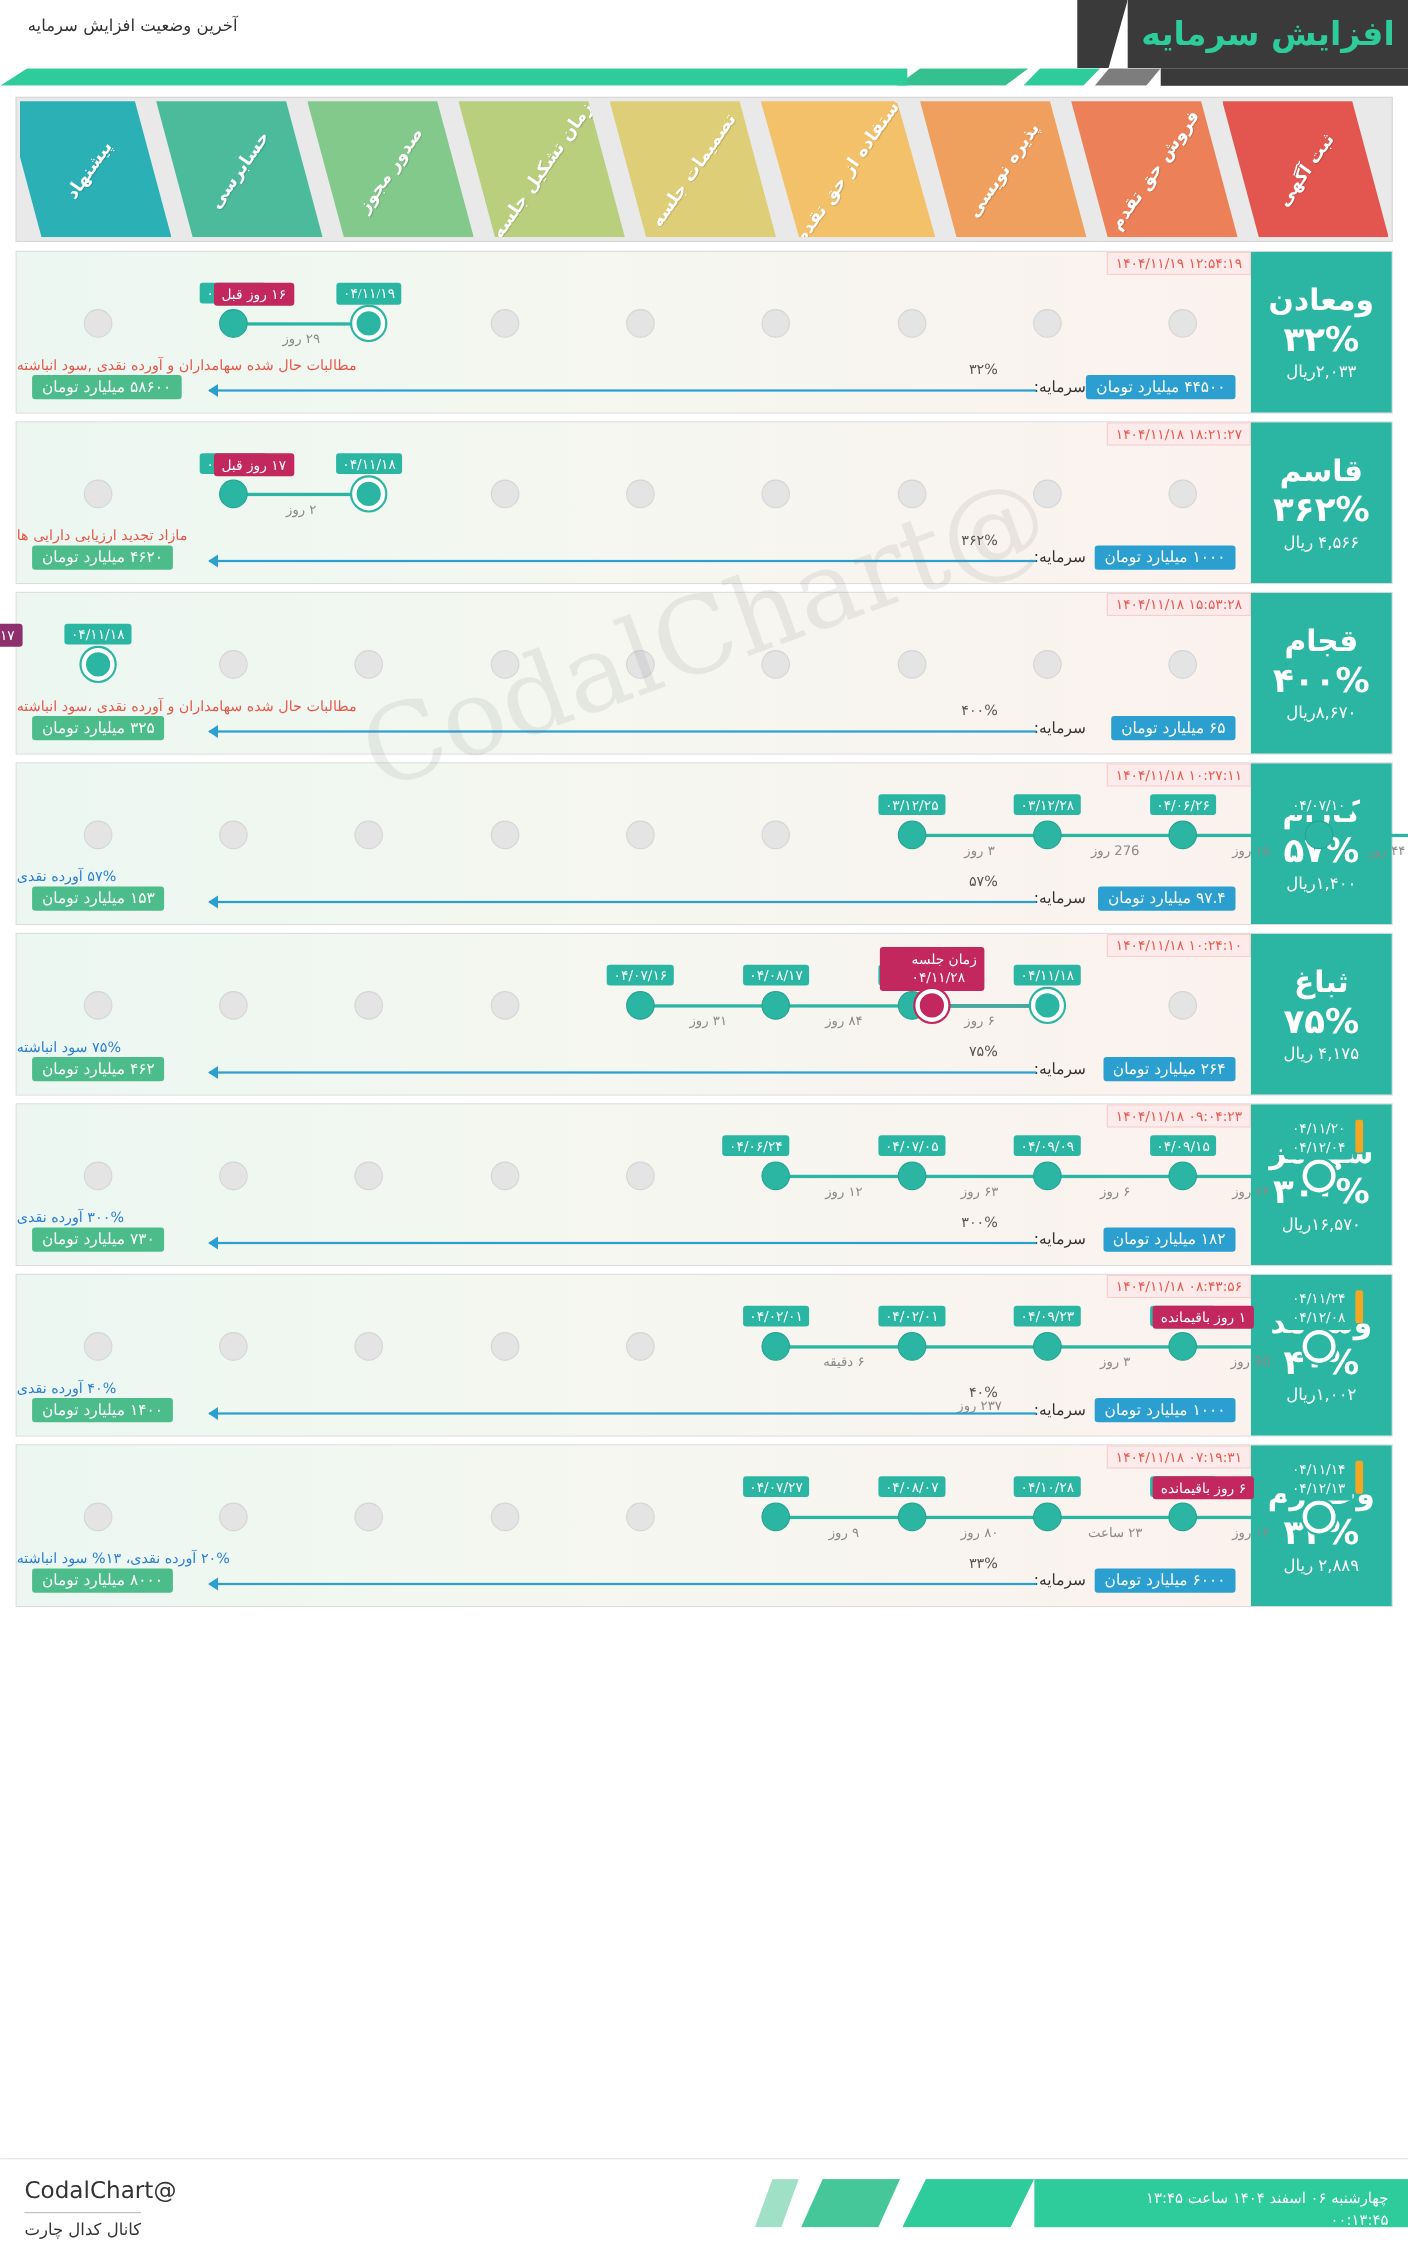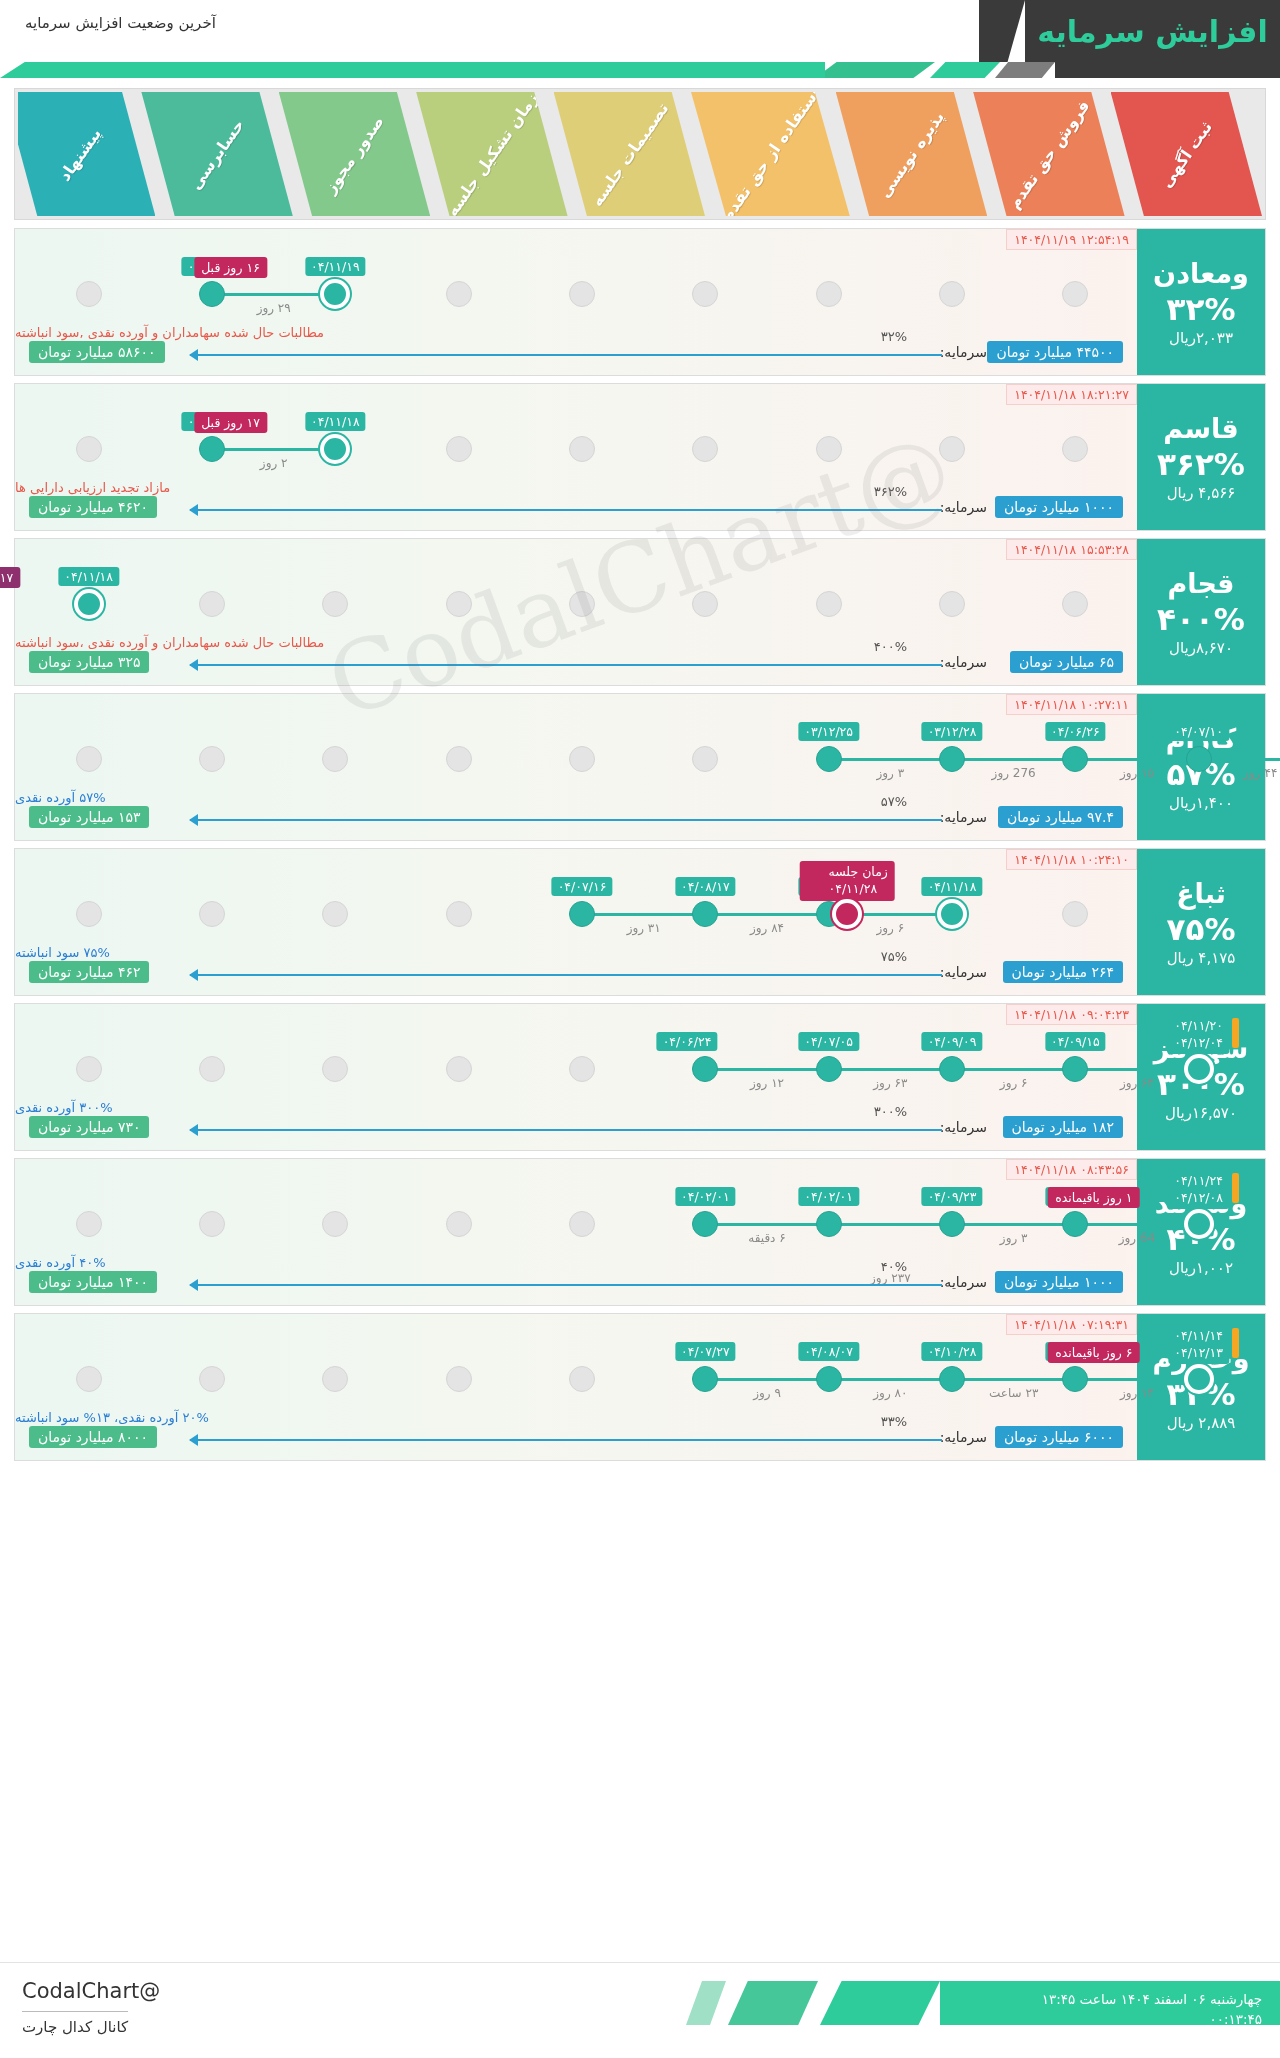--- a/index.html
+++ b/index.html
@@ -266,21 +266,21 @@
           <div class="dot" style="right: 48.6667px;"></div>
           <div class="dot" style="right: 172px;"></div>
           <div class="dot" style="right: 295.333px;"></div>
           <div class="dot" style="right: 418.667px;"></div>
           <div class="dot" style="right: 542px;"></div>
           <div class="dot" style="right: 665.333px;"></div>
           <div class="dot" style="right: 1035.33px;"></div>
           <div class="dot done" style="right: 912px;"></div>
           <div class="date-chip" style="right: 925px; top: -24px;">۰۴/۱۰/۲۰</div>
           <div class="dot current" style="right: 786.667px;"></div>
-          <div class="date-chip" style="right: 801.667px; top: -24px;">۰۴/۱۱/۱۹</div>
+          <div class="date-chip" style="right: 801.667px; top: -24px; font-family: Liberation Serif, serif;">۰۴/۱۱/۱۹</div>
           <div class="badge-left" style="right: 906.5px; top: -24px;">۱۶ روز قبل</div>
         </div>
         <div class="note">مطالبات حال شده سهامداران و آورده نقدی ,سود انباشته</div>
         <div class="capbar">
           <div class="cap-from">۴۴۵۰۰ میلیارد تومان</div>
           <div class="cap-label">سرمایه:</div>
           <div class="cap-to">۵۸۶۰۰ میلیارد تومان</div>
           <div class="cap-arrow" style="right:195px;left:175px;"></div>
           <div class="cap-pct" style="right:230px;">۳۲%</div>
         </div>
@@ -494,21 +494,21 @@
       <div class="row-main">
         <div class="timestamp">۱۴۰۴/۱۱/۱۸ ۰۸:۴۳:۵۶</div>
         <div class="track">
           <div class="seg" style="right: 308.333px; width: 123.333px;"></div>
           <div class="seg-label" style="right: 370px;">۶ دقیقه</div>
           <div class="seg" style="right: 185px; width: 123.333px;"></div>
           <div class="seg-label" style="right: 246.667px; margin-top: 40px;">۲۳۷ روز</div>
           <div class="seg" style="right: 61.6667px; width: 123.333px;"></div>
           <div class="seg-label" style="right: 123.333px;">۳ روز</div>
           <div class="seg" style="right: -61.6667px; width: 123.333px;"></div>
-          <div class="seg-label" style="right: 0px;">64 روز</div>
+          <div class="seg-label" style="right: 0px;">90 روز</div>
           <div class="dot" style="right: 542px;"></div>
           <div class="dot" style="right: 665.333px;"></div>
           <div class="dot" style="right: 788.667px;"></div>
           <div class="dot" style="right: 912px;"></div>
           <div class="dot" style="right: 1035.33px;"></div>
           <div class="dot done" style="right: 418.667px;"></div>
           <div class="date-chip" style="right: 431.667px; top: -24px;">۰۴/۰۲/۰۱</div>
           <div class="dot done" style="right: 295.333px;"></div>
           <div class="date-chip" style="right: 308.333px; top: -24px;">۰۴/۰۲/۰۱</div>
           <div class="dot done" style="right: 172px;"></div>

